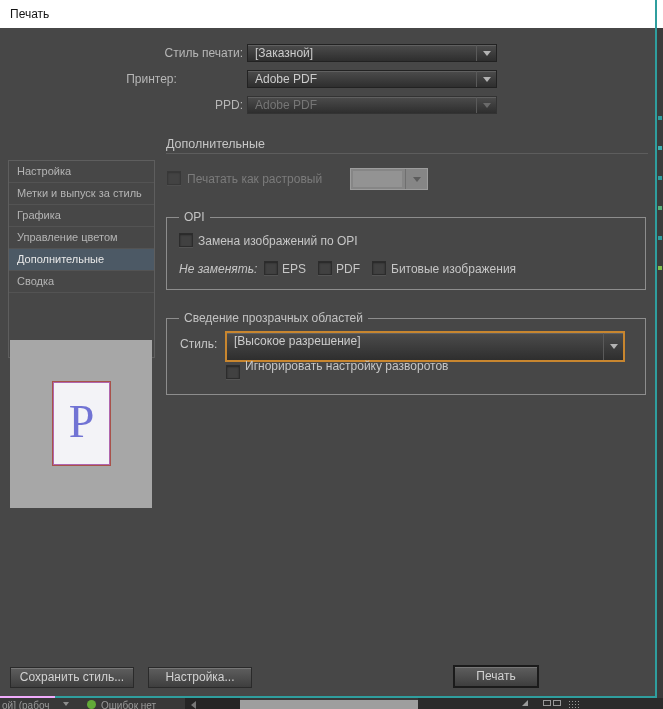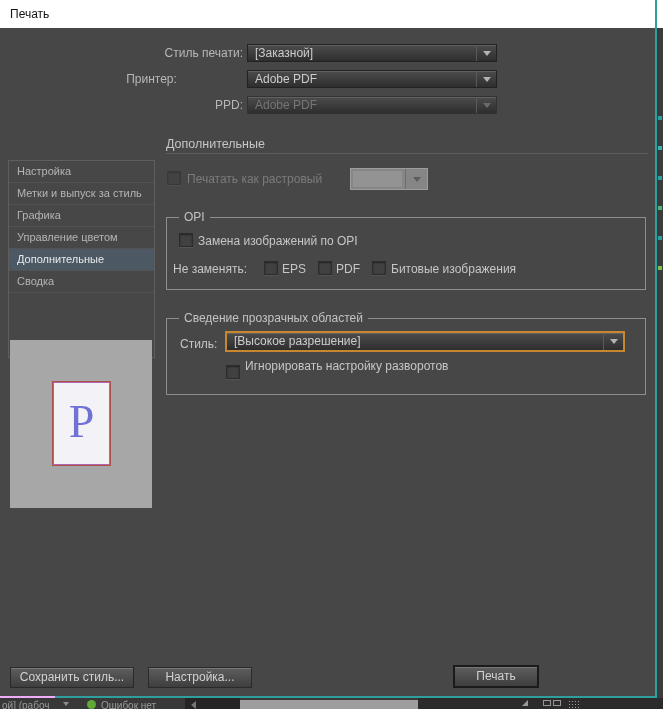--- a/index.html
+++ b/index.html
@@ -145,33 +145,33 @@
       <div class="fill"></div>
       <div class="az">
           <div class="caret"></div>
         </div>
     </div>
 
     <div class="abs group" style="left:166px;top:189px;width:480px;height:73px;">
       <div class="legend">OPI</div>
       <div class="abs cb" style="left:12px;top:15px;"></div>
       <div class="abs lbl bright" style="left:31px;top:16px;">Замена изображений по OPI</div>
-      <div class="abs lbl bright" style="left:6px;top:44px;">Не заменять:</div>
+      <div class="abs lbl bright" style="left:12px;top:44px;font-style:italic;">Не заменять:</div>
       <div class="abs cb" style="left:97px;top:43px;"></div>
       <div class="abs lbl bright" style="left:115px;top:44px;">EPS</div>
       <div class="abs cb" style="left:151px;top:43px;"></div>
       <div class="abs lbl bright" style="left:169px;top:44px;">PDF</div>
       <div class="abs cb" style="left:205px;top:43px;"></div>
       <div class="abs lbl bright" style="left:224px;top:44px;">Битовые изображения</div>
     </div>
 
     <div class="abs group" style="left:166px;top:290px;width:480px;height:77px;">
       <div class="legend">Сведение прозрачных областей</div>
       <div class="abs lbl bright" style="left:13px;top:18px;">Стиль:</div>
-      <div class="abs dd focused" style="left:58px;top:12px;width:400px;height:21px;">
+      <div class="abs dd focused" style="left:58px;top:12px;width:400px;height:31px;">
         <div class="val">[Высокое разрешение]</div>
         <div class="az">
             <div class="caret"></div>
           </div>
       </div>
       <div class="abs cb" style="left:59px;top:46px;"></div>
       <div class="abs lbl bright" style="left:78px;top:40px;">Игнорировать настройку разворотов</div>
     </div>
 
     <div class="abs btn" style="left:10px;top:639px;width:124px;height:21px;">Сохранить стиль...</div>

